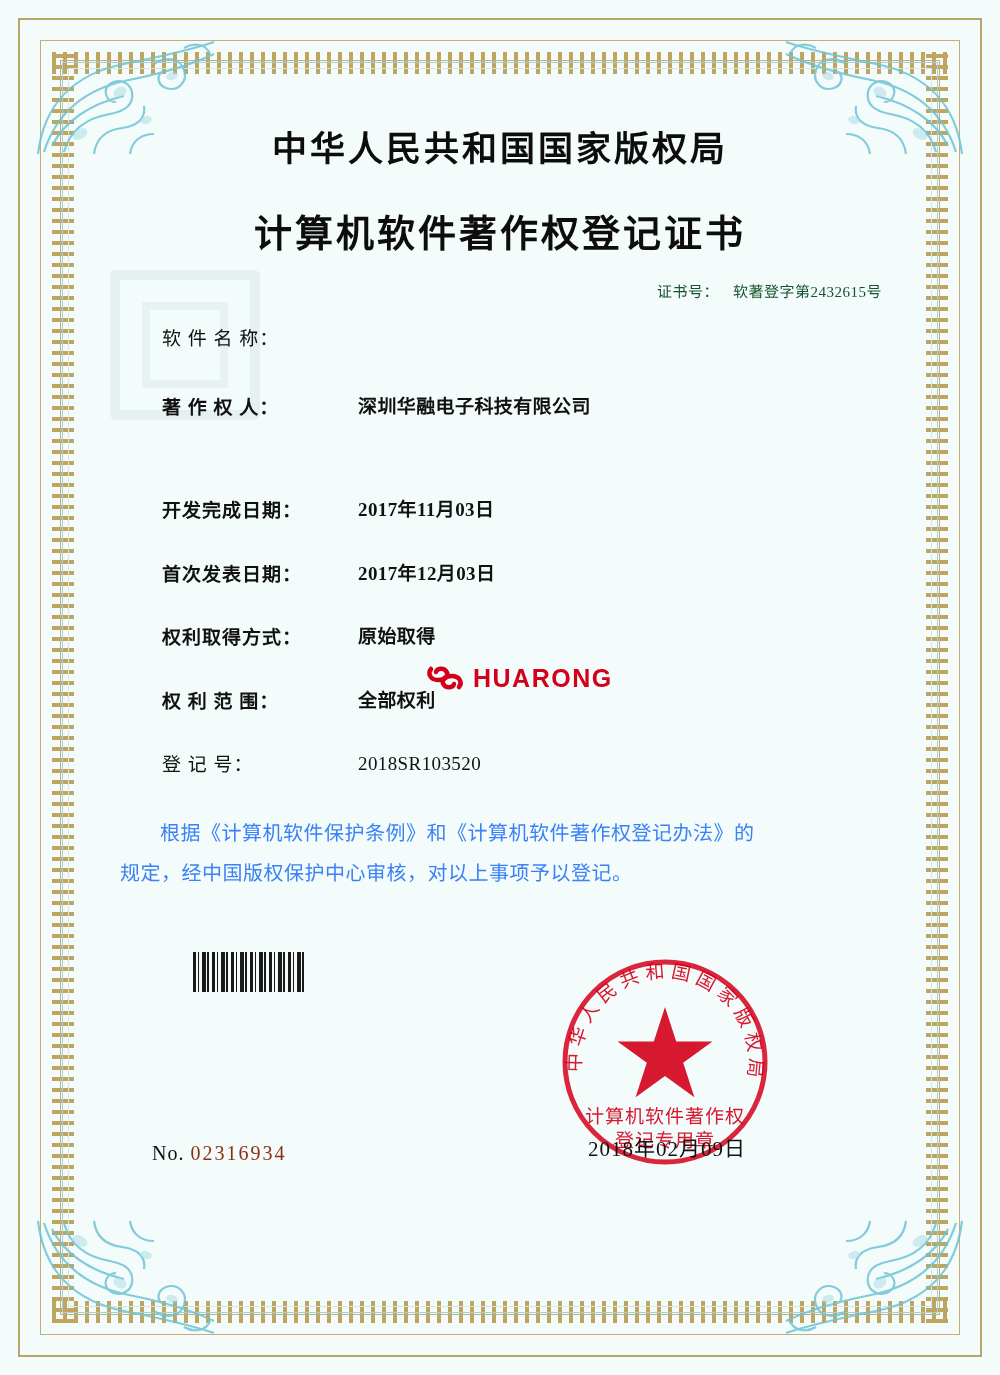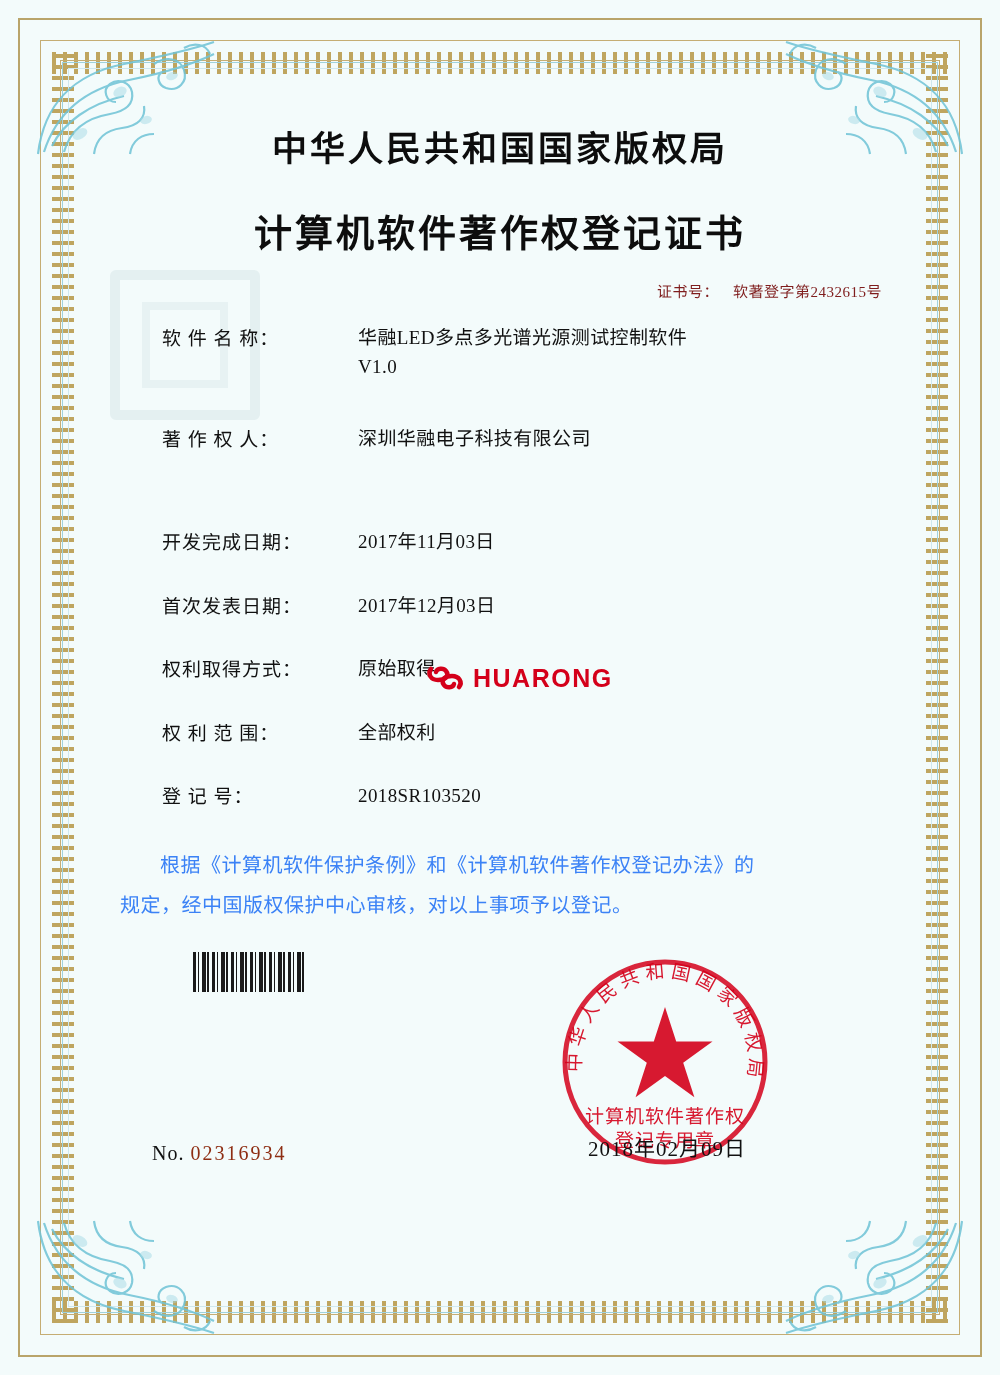--- a/index.html
+++ b/index.html
@@ -119,21 +119,21 @@
     letter-spacing: 3px;
     color: #0d0d0d;
     margin-top: 32px;
     font-family: Liberation Sans, sans-serif;
   }
   .cert-no-row {
     margin-top: 22px;
     text-align: right;
     padding-right: 18px;
     font-size: 15px;
-    color: #7f1d1d;
+    color: #14532d;
     letter-spacing: .5px;
   }
   .cert-no-row .lbl { margin-right: 14px; }
 
   .fields {
     margin-top: 22px;
     padding-left: 18px;
   }
   .field {
     display: flex;
@@ -151,21 +151,21 @@
   }
   .field .v {
     font-size: 19px;
     color: #111;
     letter-spacing: .4px;
     line-height: 1.55;
   }
   .field.tall { margin-bottom: 14px; }
   .gap-lg { height: 40px; }
   .gap-md { height: 28px; }
-  .field.spaced { margin-bottom: 34px; }
+  .field.spaced { margin-bottom: 34px; font-weight: bold; }
 
   .para {
     margin-top: 34px;
     padding-left: 20px;
     padding-right: 26px;
     font-size: 20px;
     line-height: 2.0;
     color: #3b82f6;
     letter-spacing: .5px;
   }
@@ -333,22 +333,20 @@
     <div class="title-sub">计算机软件著作权登记证书</div>
 
     <div class="cert-no-row">
       <span class="lbl">证书号：</span><span class="val">软著登字第2432615号</span>
     </div>
 
     <div class="fields">
 
       <div class="field tall">
         <div class="k">软 件 名 称：</div>
-        <div class="v" style="white-space:pre-line">华融LED多点多光谱光源测试控制软件
-V1.0</div>
       </div>
 
       <div class="gap-md"></div>
 
       <div class="field spaced">
         <div class="k">著 作 权 人：</div>
         <div class="v">深圳华融电子科技有限公司</div>
       </div>
 
       <div class="gap-lg"></div>

